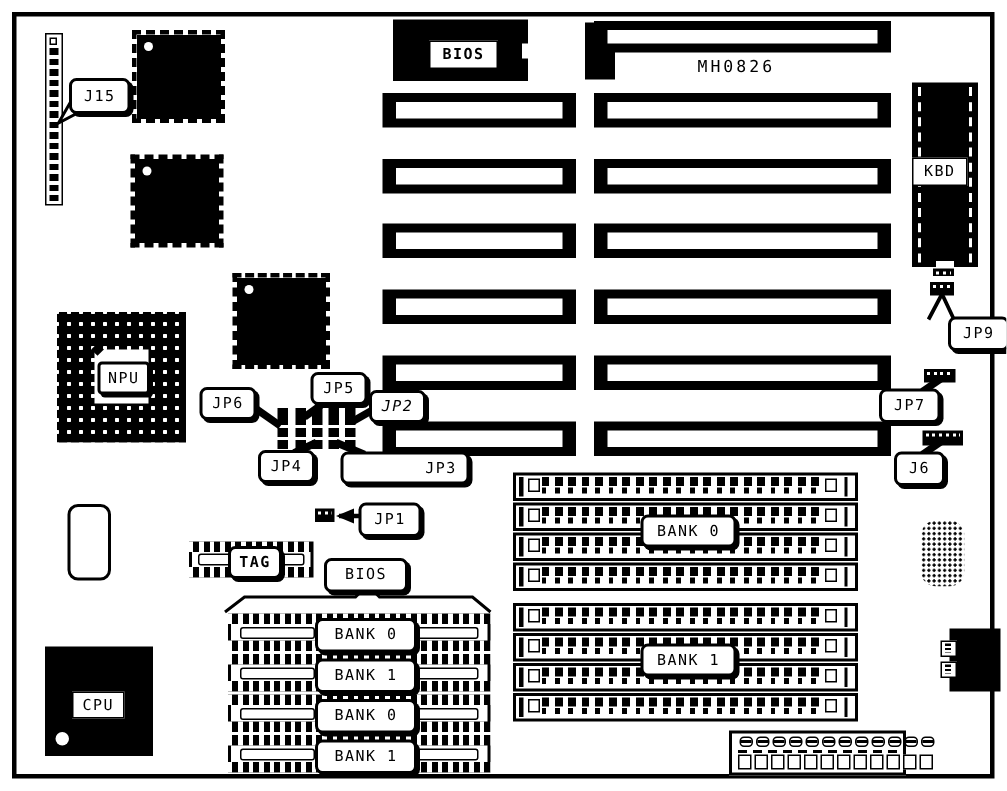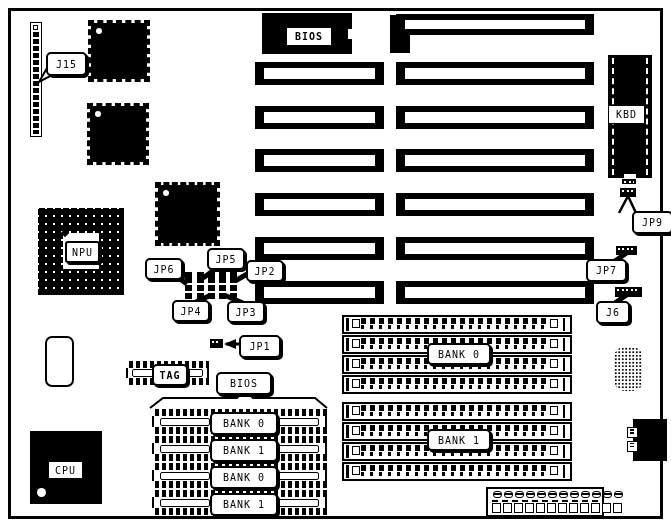--- a/index.html
+++ b/index.html
@@ -115,20 +115,23 @@
   <div class="abs qfp" style="left:88px;top:20px;width:56px;height:56px;"></div>
   <div class="abs qfp" style="left:87px;top:103px;width:56px;height:56px;"></div>
   <div class="abs qfp" style="left:155px;top:182px;width:59px;height:58px;"></div>
 
   <div class="abs bios-chip" style="left:262px;top:13px;width:90px;height:41px;"></div>
   <div class="abs chip-label" style="left:286px;top:27px;width:44px;height:17px;font-weight:bold;">
     <span>BIOS</span>
   </div>
   <div class="abs" style="left:390px;top:15px;width:20px;height:38px;background:#000;"></div>
 
+  <div class="abs mh-text" style="left:465px;top:38px;width:110px;">
+    <span>MH0826</span>
+  </div>
 
   <div class="abs slot" style="left:255px;top:62px;width:129px;height:23px;">
       <div class="inner"></div>
     </div>
   <div class="abs slot" style="left:255px;top:106px;width:129px;height:23px;">
       <div class="inner"></div>
     </div>
   <div class="abs slot" style="left:255px;top:149px;width:129px;height:23px;">
       <div class="inner"></div>
     </div>
@@ -193,33 +196,33 @@
   <div class="abs callout" style="left:65px;top:241px;width:31px;height:18px;border-radius:3px;">
     <span>NPU</span>
   </div>
 
   <div class="abs vjump" style="left:185px;top:272px;"></div>
   <div class="abs vjump" style="left:197px;top:272px;"></div>
   <div class="abs vjump" style="left:208px;top:272px;"></div>
   <div class="abs vjump" style="left:219px;top:272px;"></div>
   <div class="abs vjump" style="left:230px;top:272px;"></div>
 
-  <div class="abs callout" style="left:145px;top:258px;width:34px;height:18px;">
+  <div class="abs callout" style="left:133px;top:258px;width:34px;height:18px;">
     <span>JP6</span>
     </div>
   <div class="abs callout" style="left:207px;top:248px;width:34px;height:18px;">
     <span>JP5</span>
     </div>
-  <div class="abs callout" style="left:246px;top:260px;width:34px;height:18px;">
+  <div class="abs callout" style="left:246px;top:260px;width:34px;height:18px;font-style:italic;">
     <span>JP2</span>
     </div>
   <div class="abs callout" style="left:172px;top:300px;width:34px;height:18px;">
     <span>JP4</span>
     </div>
-  <div class="abs callout" style="left:227px;top:301px;width:34px;height:18px;">
+  <div class="abs callout" style="left:227px;top:301px;width:34px;height:18px;padding-left:48px;">
     <span>JP3</span>
     </div>
 
   <div class="abs crystal" style="left:45px;top:336px;width:25px;height:47px;"></div>
 
   <div class="abs hjump" style="left:210px;top:339px;width:13px;height:9px;"></div>
   <div class="abs callout" style="left:239px;top:335px;width:38px;height:19px;">
     <span>JP1</span>
     </div>
 

